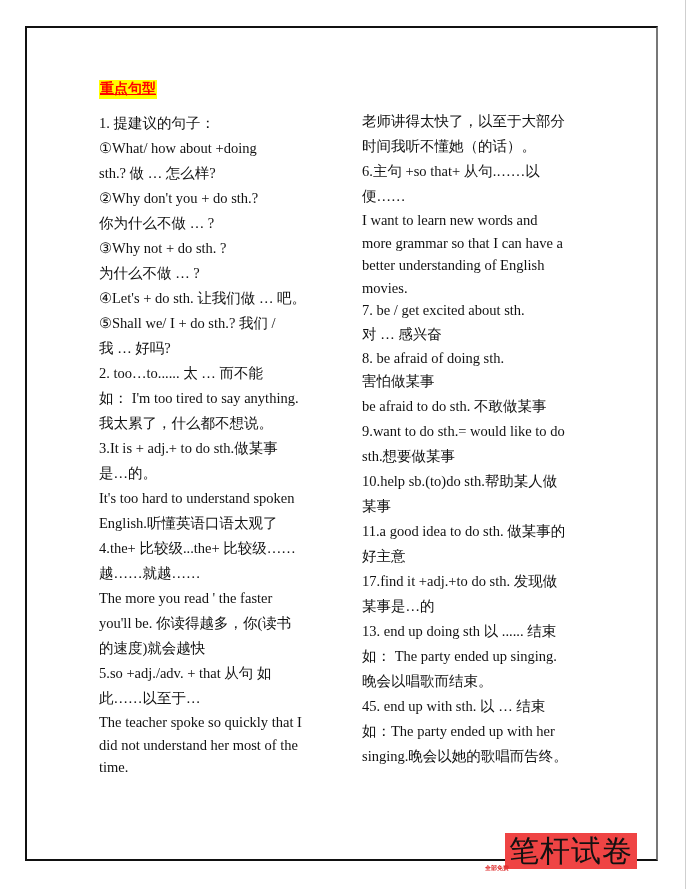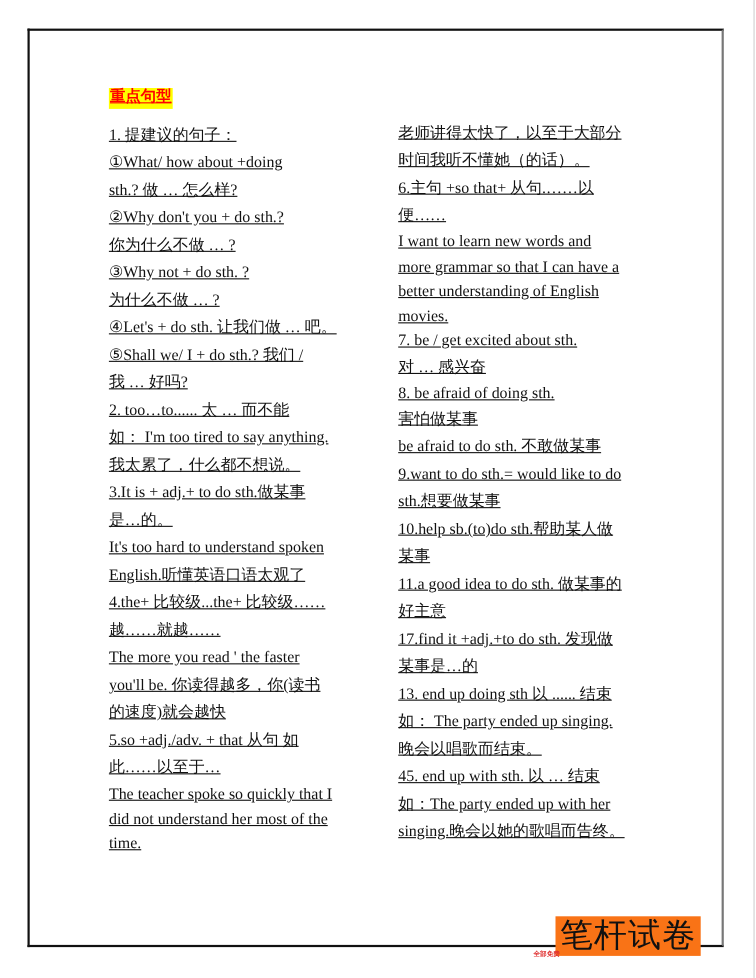--- a/index.html
+++ b/index.html
@@ -54,33 +54,32 @@
       top: 110px;
       width: 260px;
     }
     .col.left { left: 99px; top: 111px; }
     .col.right { left: 362px; top: 109px; }
     .line {
       font-size: 14.5px;
       line-height: 25px;
       white-space: nowrap;
       height: 25px;
-      text-decoration: underline;
     }
     .line.tight { line-height: 22.5px; height: 22.5px; }
     .footer-logo {
       position: absolute;
       left: 505px;
       top: 833px;
       font-family: "DejaVu Sans", sans-serif;
       font-size: 30px;
       line-height: 36px;
       letter-spacing: 1px;
       color: #111;
-      background: #f97316;
+      background: #ef4444;
       padding: 0 4px;
     }
     .footer-badge {
       position: absolute;
       left: 485px;
       top: 864px;
       font-family: "DejaVu Sans", sans-serif;
       font-size: 6px;
       font-weight: bold;
       color: #e03030;

